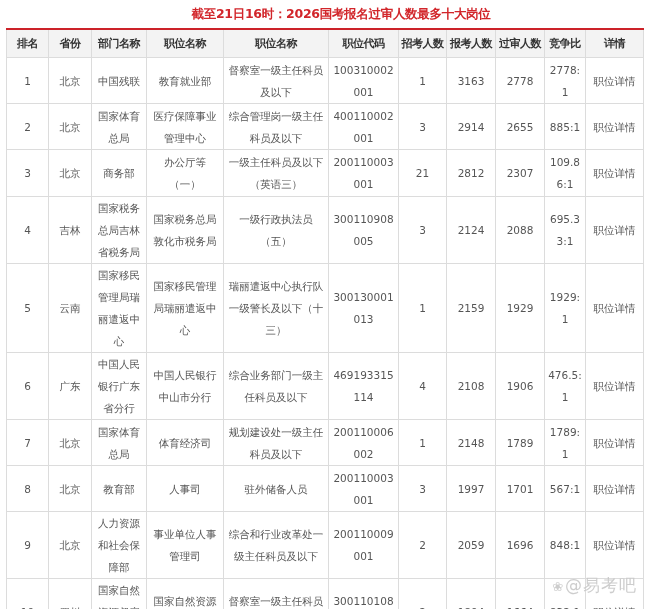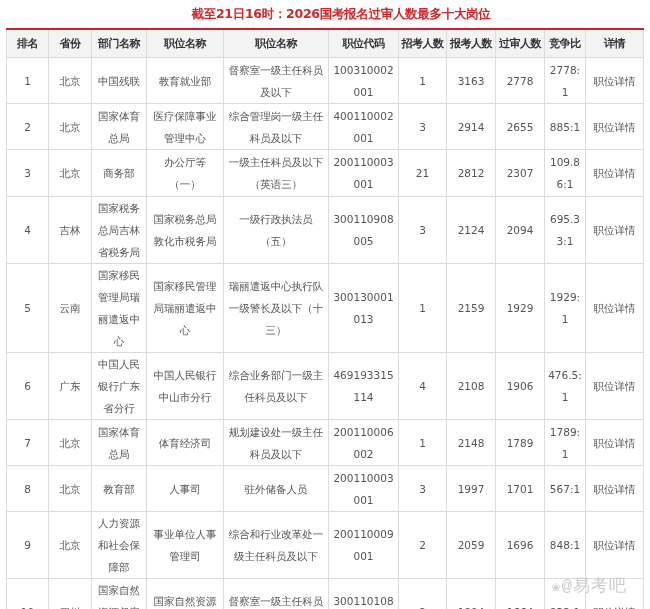--- a/index.html
+++ b/index.html
@@ -67,21 +67,20 @@
     }
     .watermark {
       position: absolute;
       left: 552px;
       top: 574px;
       font-size: 17px;
       color: rgba(200, 200, 200, 0.9);
       letter-spacing: 1px;
       pointer-events: none;
       white-space: nowrap;
-      font-family: Liberation Mono, monospace;
     }
     .watermark .paw {
       font-size: 13px;
       margin-right: 1px;
     }
   </style>
 </head>
 <body>
 
 <div class="title">截至21日16时：2026国考报名过审人数最多十大岗位</div>
@@ -157,21 +156,21 @@
     </tr>
     <tr style="height:67px">
       <td>4</td>
       <td>吉林</td>
       <td>国家税务总局吉林省税务局</td>
       <td>国家税务总局敦化市税务局</td>
       <td>一级行政执法员（五）</td>
       <td>300110908005</td>
       <td>3</td>
       <td>2124</td>
-      <td>2094</td>
+      <td>2088</td>
       <td>695.33:1</td>
       <td class="link">职位详情</td>
     </tr>
     <tr style="height:66px">
       <td>5</td>
       <td>云南</td>
       <td>国家移民管理局瑞丽遣返中心</td>
       <td>国家移民管理局瑞丽遣返中心</td>
       <td>瑞丽遣返中心执行队一级警长及以下（十三）</td>
       <td>300130001013</td>

